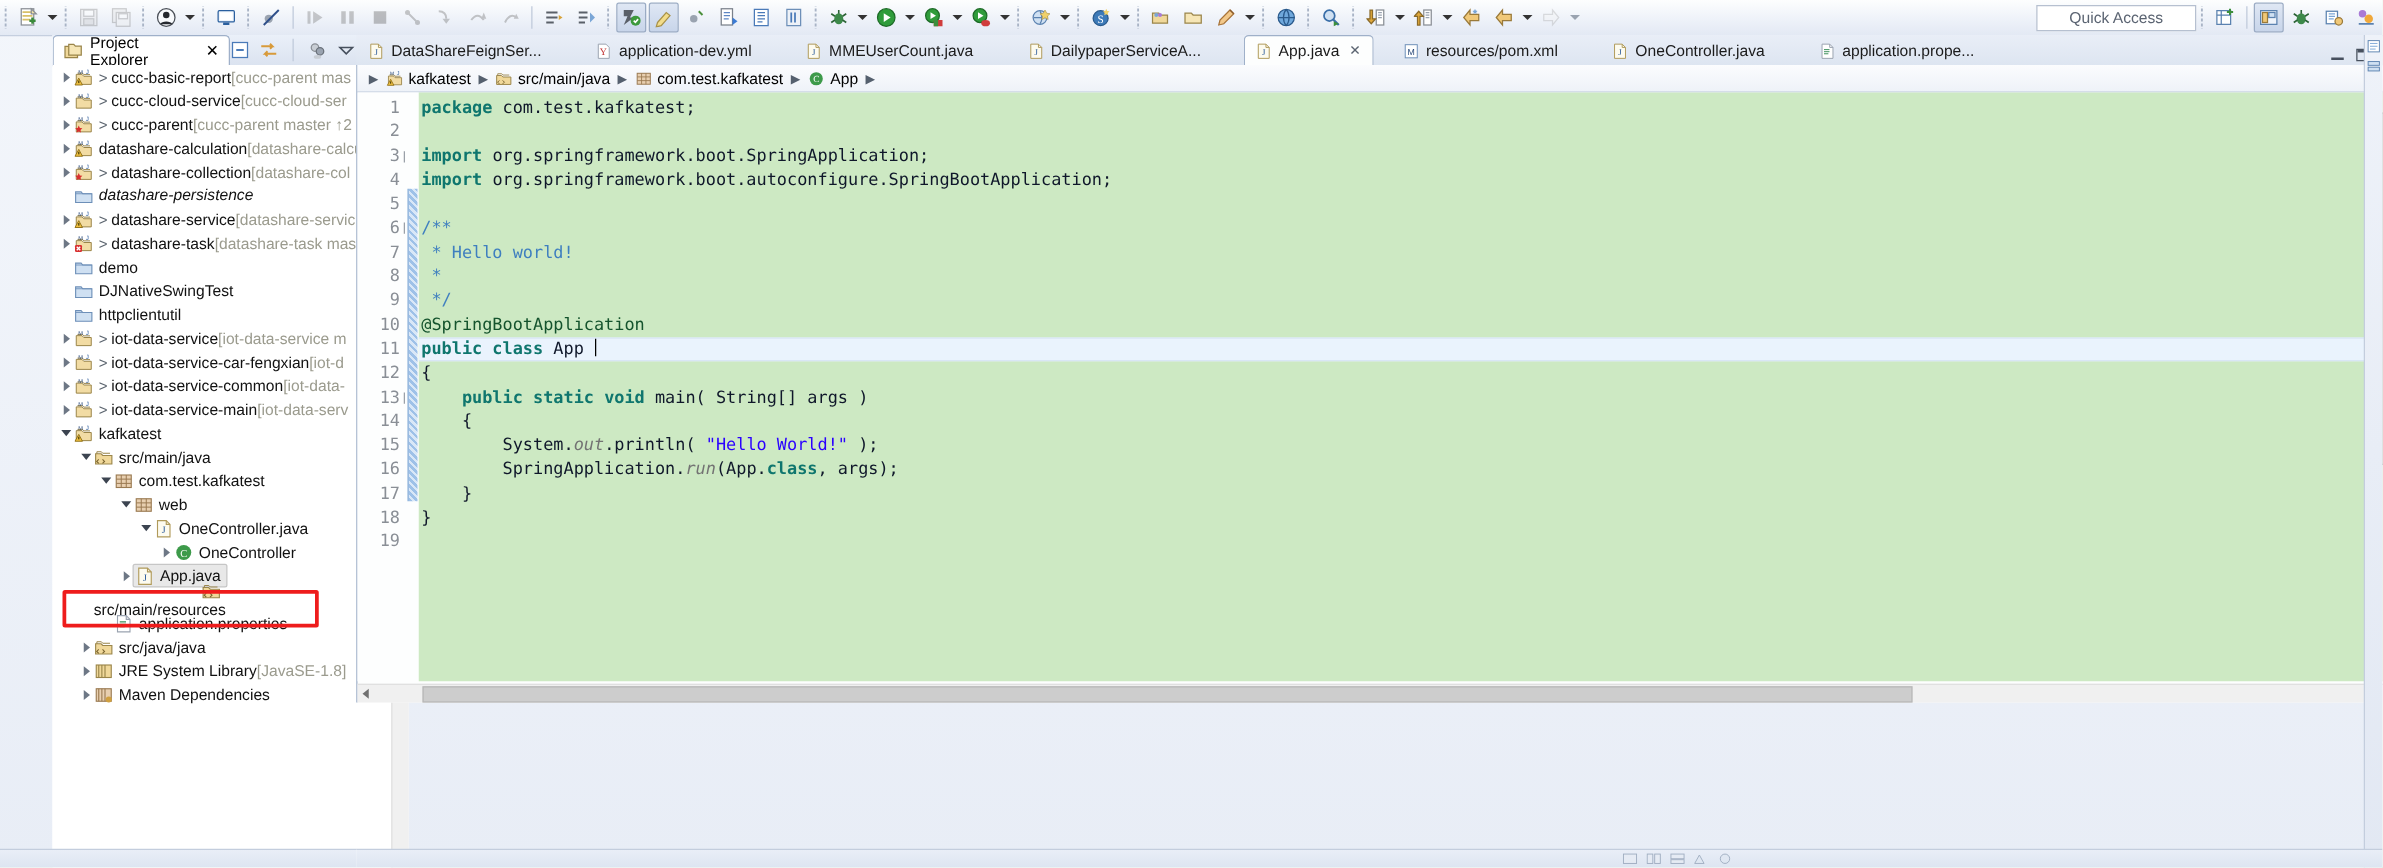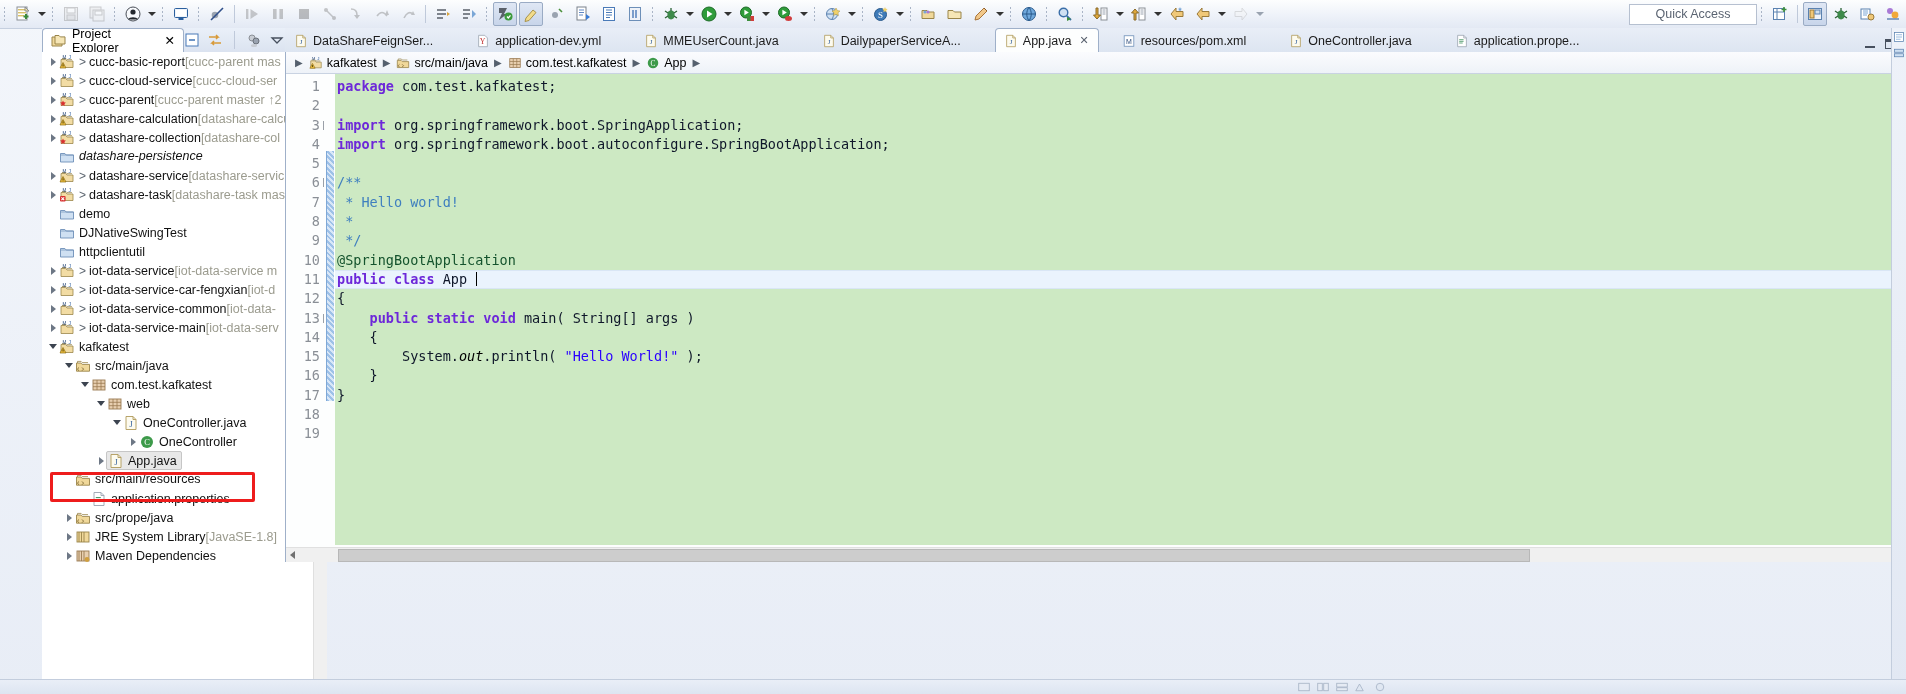--- a/index.html
+++ b/index.html
@@ -207,25 +207,25 @@
     background-image: repeating-linear-gradient(45deg, #9ec1e8 0 2px, #d9e7f7 2px 4px);
     border-left: 1px solid #7fa8d6;
   }
   #codetext {
     flex: 1 1 auto; background: #cde9c3; position: relative;
     font-family: "DejaVu Sans Mono", monospace; font-size: 13.5px;
     padding-top: 3px; overflow: hidden;
   }
   .cl { height: 19.3px; line-height: 19.3px; padding-left: 2px; white-space: pre; }
   .cl.current { background: #eaf3fd; border-top: 1px solid #d9e6f5; border-bottom: 1px solid #d9e6f5; height: 17.3px; line-height: 17.3px; }
-  .kw { color: #6d28d9; font-weight: bold; }
+  .kw { color: #0f766e; font-weight: bold; }
   .ann { color: #14532d; }
   .cmt { color: #3f7fbf; }
   .str { color: #2a00ff; }
-  .stat { color: #000000; font-style: italic; }
+  .stat { color: #737373; font-style: italic; }
   .plain { color: #0f172a; }
   .caret {
     display: inline-block; width: 1px; height: 14px; background: #000;
     vertical-align: -2px; margin-left: 1px;
   }
   #ed-vscroll {
     position: absolute; right: 0; top: 22px; width: 13px; height: 471px;
     background: #f0f0f0; border-left: 1px solid #e0e0e0;
   }
   #ed-vthumb { position: absolute; left: 1px; top: 16px; width: 11px; height: 280px; background: #cdcdcd; border: 1px solid #b8b8b8; }
@@ -982,21 +982,21 @@
                 <path d="M3 1.5 h7 L13 4.5 V14.5 H3 Z" fill="#fdfbef" stroke="#b09a5a" stroke-width=".9"></path>
                 <path d="M10 1.5 V4.5 H13" fill="none" stroke="#b09a5a" stroke-width=".9"></path>
                 <text x="8" y="11.5" font-size="8" fill="#2a5a9a" text-anchor="middle" font-family="Liberation Serif, serif">J</text>
               </svg>
             </span>
             <span>App.java</span>
           </span>
         </div>
         <div class="row" style="padding-left: 22px;">
           <span class="tw"></span>
-          <span style="display: flex; align-items: flex-start;">
+          <span style="display: flex; align-items: flex-end; flex-direction: column;">
             <span class="ticon">
               <svg viewBox="0 0 16 16" width="16" height="16">
                 <path d="M1.5 13.2 V5 h4.4 L7.2 6.4 H14.5 V13.2 Z" fill="#f0d89a" stroke="#9a854a" stroke-width=".9"></path>
                 <path d="M2.5 5 V3.4 h3.6 L7.2 4.6 H13" fill="none" stroke="#9a854a" stroke-width=".8"></path>
                 <path d="M4 9.5 l-1.6 1.6 1.6 1.6 M7 9.5 l1.6 1.6 -1.6 1.6" stroke="#7a6430" stroke-width=".9" fill="none"></path>
               </svg>
             </span>
             <span>src/main/resources</span>
           </span>
         </div>
@@ -1016,21 +1016,21 @@
         <div class="row" style="padding-left: 22px;">
           <span class="tw closed"></span>
           <span style="display: flex; align-items: center;">
             <span class="ticon">
               <svg viewBox="0 0 16 16" width="16" height="16">
                 <path d="M1.5 13.2 V5 h4.4 L7.2 6.4 H14.5 V13.2 Z" fill="#f0d89a" stroke="#9a854a" stroke-width=".9"></path>
                 <path d="M2.5 5 V3.4 h3.6 L7.2 4.6 H13" fill="none" stroke="#9a854a" stroke-width=".8"></path>
                 <path d="M4 9.5 l-1.6 1.6 1.6 1.6 M7 9.5 l1.6 1.6 -1.6 1.6" stroke="#7a6430" stroke-width=".9" fill="none"></path>
               </svg>
             </span>
-            <span>src/prope/java</span>
+            <span>src/java/java</span>
           </span>
         </div>
         <div class="row" style="padding-left: 22px;">
           <span class="tw closed"></span>
           <span style="display: flex; align-items: center;">
             <span class="ticon">
               <svg viewBox="0 0 16 16" width="16" height="16">
                 <rect x="2" y="3" width="12" height="10" fill="#f0d89a" stroke="#9a854a" stroke-width=".9"></rect>
                 <path d="M4 3 V13 M6.5 3 V13 M9 3 V13" stroke="#9a854a" stroke-width=".9"></path>
               </svg>
@@ -1235,20 +1235,21 @@
           <div class="cl"><span class="cmt">/**</span></div>
           <div class="cl"><span class="cmt"> * Hello world!</span></div>
           <div class="cl"><span class="cmt"> *</span></div>
           <div class="cl"><span class="cmt"> */</span></div>
           <div class="cl"><span class="ann">@SpringBootApplication</span></div>
           <div class="cl current"><span class="kw">public class </span><span class="plain">App </span><span class="caret"></span></div>
           <div class="cl"><span class="plain">{</span></div>
           <div class="cl"><span class="plain">    </span><span class="kw">public static void </span><span class="plain">main( String[] args )</span></div>
           <div class="cl"><span class="plain">    {</span></div>
           <div class="cl"><span class="plain">        System.</span><span class="stat">out</span><span class="plain">.println( </span><span class="str">"Hello World!"</span><span class="plain"> );</span></div>
+          <div class="cl"><span class="plain">        SpringApplication.</span><span class="stat">run</span><span class="plain">(App.</span><span class="kw">class</span><span class="plain">, args);</span></div>
           <div class="cl"><span class="plain">    }</span></div>
           <div class="cl"><span class="plain">}</span></div>
           <div class="cl">&nbsp;</div>
         </div>
     </div>
 
     <div id="ed-vscroll">
       <span class="sb-arrow up"></span>
       <div id="ed-vthumb"></div>
       <span class="sb-arrow dn"></span>

